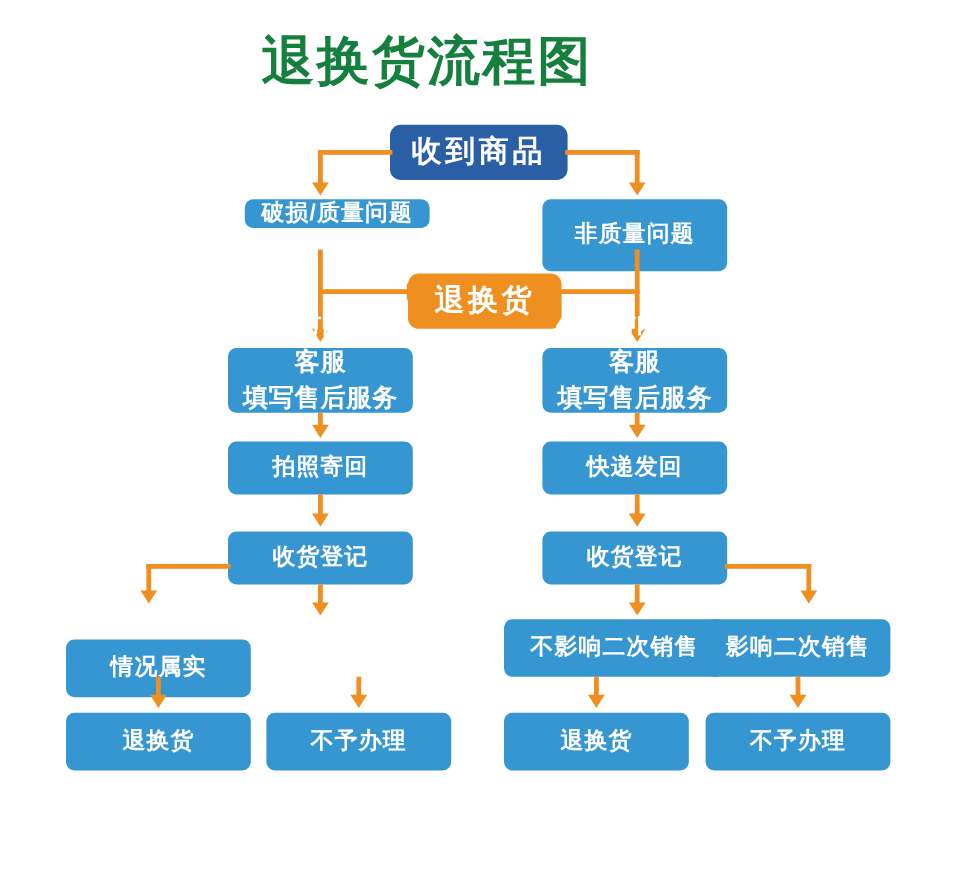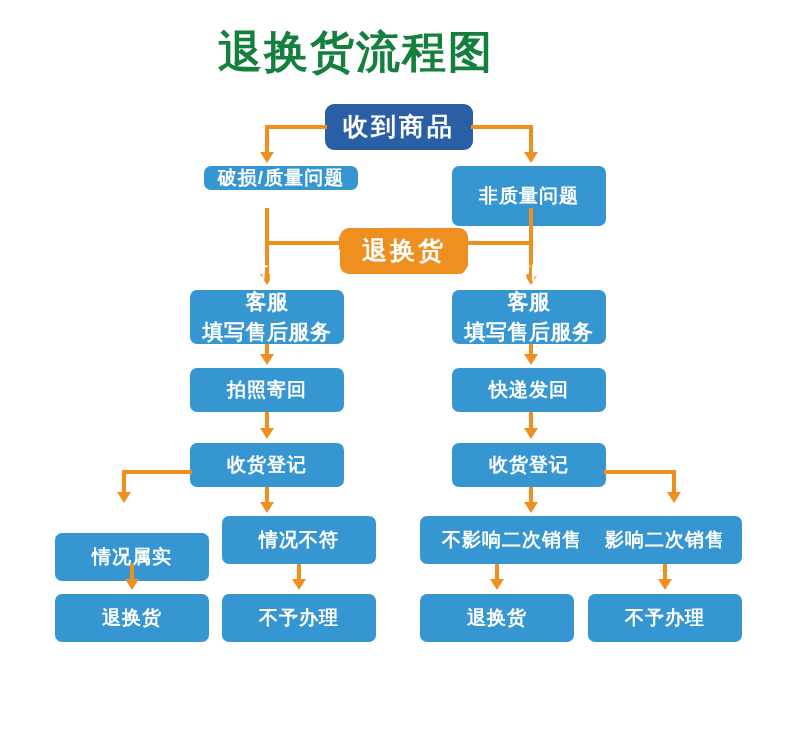--- a/index.html
+++ b/index.html
@@ -156,21 +156,20 @@
   <div class="conn v" style="left:265px; top:487px; height:18px;"></div>
   <div class="arrowhead down" style="left:260px; top:502px;"></div>
 
   <div class="conn v" style="left:529px; top:487px; height:18px;"></div>
   <div class="arrowhead down" style="left:524px; top:502px;"></div>
   <div class="conn h" style="left:604px; top:470px; width:72px;"></div>
   <div class="conn v" style="left:672px; top:470px; height:24px;"></div>
   <div class="arrowhead down" style="left:667px; top:492px;"></div>
 
   <div class="node blue" style="left:55px; top:516px; width:154px; height:48px;margin-top:17px;">情况属实</div>
-  <div class="node blue" style="left:222px; top:516px; width:154px; height:48px;">情况不符</div>
   <div class="node blue" style="left:420px; top:516px; width:184px; height:48px;">不影响二次销售</div>
   <div class="node blue" style="left:588px; top:516px; width:154px; height:48px;">影响二次销售</div>
 
   <div class="conn v" style="left:130px; top:564px; height:18px;"></div>
   <div class="arrowhead down" style="left:125px; top:579px;"></div>
   <div class="conn v" style="left:297px; top:564px; height:18px;"></div>
   <div class="arrowhead down" style="left:292px; top:579px;"></div>
   <div class="conn v" style="left:495px; top:564px; height:18px;"></div>
   <div class="arrowhead down" style="left:490px; top:579px;"></div>
   <div class="conn v" style="left:663px; top:564px; height:18px;"></div>

